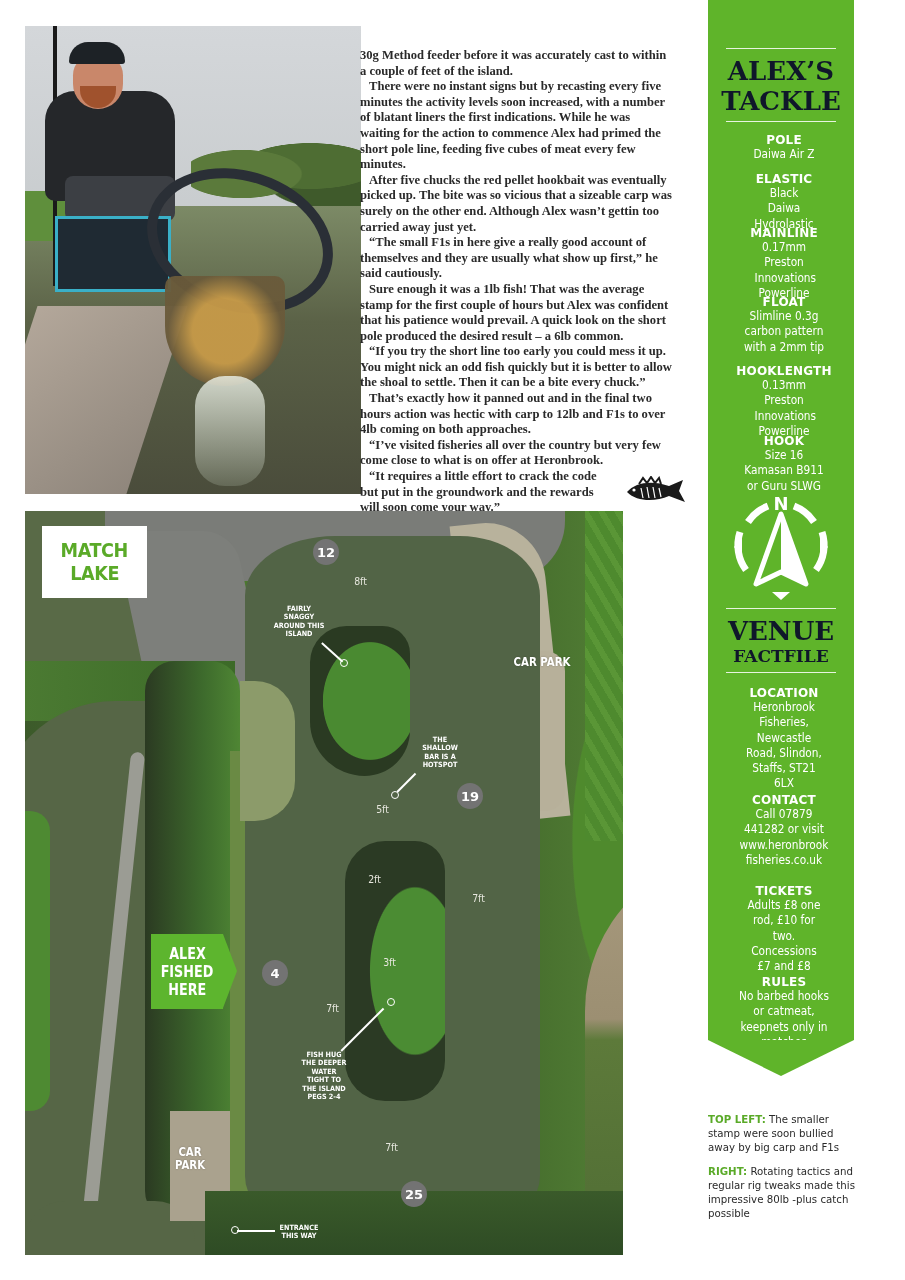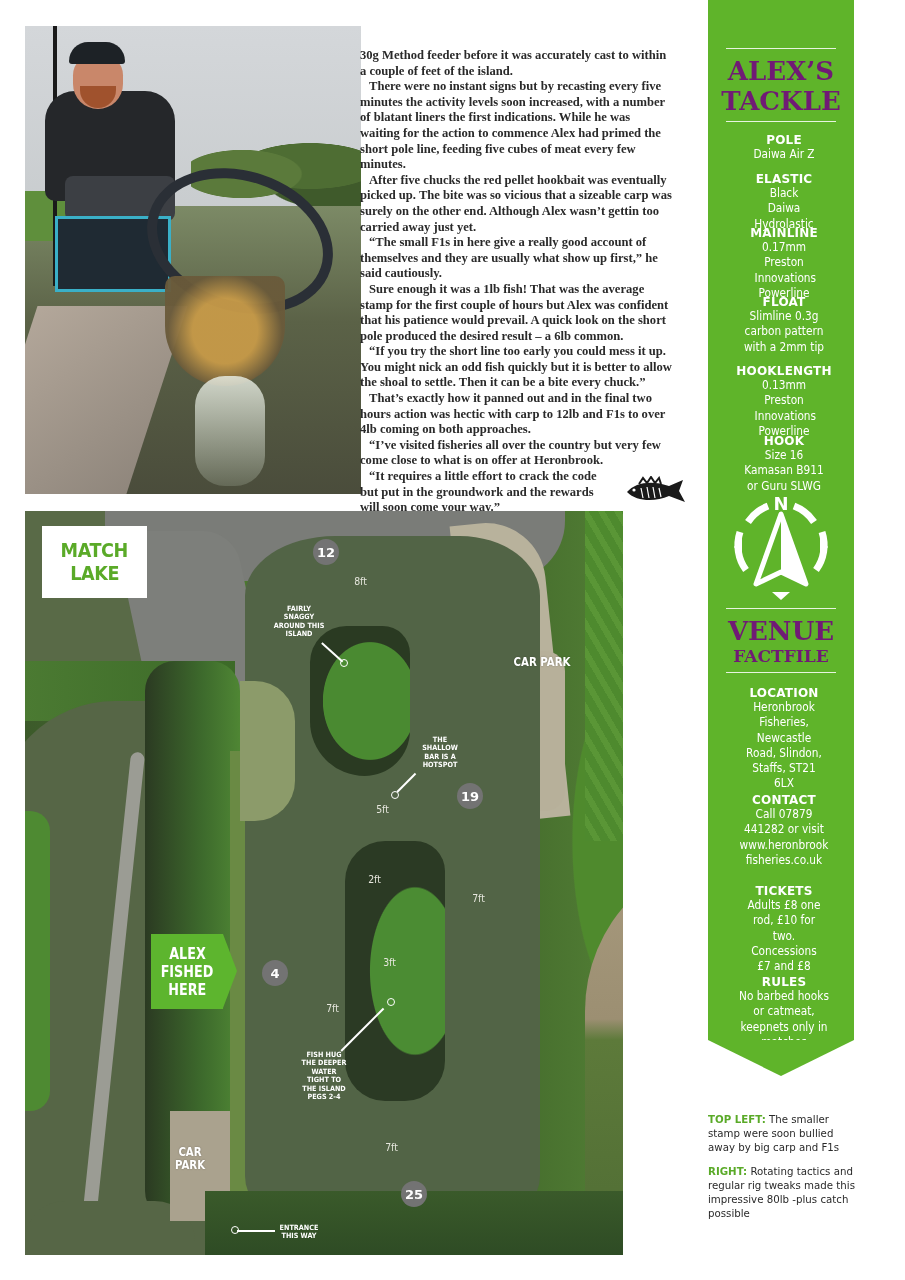--- a/index.html
+++ b/index.html
@@ -70,21 +70,21 @@
   .pointer-dot { position:absolute; width:6px; height:6px; border:1.5px solid #fff; border-radius:50%; background:transparent; }
 
   .alex-tag { position:absolute; left:126px; top:423px; width:72px; height:75px; background:#5db52e; color:#fff; font-family:"DejaVu Sans", sans-serif; font-weight:bold; font-size:15px; line-height:18px; display:flex; flex-direction:column; align-items:center; justify-content:center; }
   .alex-tag::after { content:""; position:absolute; right:-14px; top:0; border-top:37.5px solid transparent; border-bottom:37.5px solid transparent; border-left:14px solid #5db52e; }
   .alex-tag span { transform:scaleX(.85); }
 
   
   .sidebar { position:absolute; left:708px; top:0; width:146px; height:1040px; background:#5fb42a; color:#fff; font-family:"DejaVu Sans", sans-serif; text-align:center; }
   .sidebar-tip { position:absolute; left:708px; top:1040px; width:0; height:0; border-left:73px solid transparent; border-right:73px solid transparent; border-top:36px solid #5fb42a; }
   .rule { position:absolute; left:18px; width:110px; height:1px; background:rgba(255,255,255,.85); }
-  .side-title { position:absolute; left:0; width:146px; font-family:"DejaVu Serif", serif; font-weight:bold; color:#701a75; letter-spacing:0px; }
+  .side-title { position:absolute; left:0; width:146px; font-family:"DejaVu Serif", serif; font-weight:bold; color:#0f172a; letter-spacing:0px; }
   .sect { position:absolute; left:16px; width:120px; }
   .sect .lab { font-weight:bold; font-size:12px; line-height:14px; letter-spacing:.2px; }
   .sect .val { font-size:11.5px; line-height:15.3px; transform:scaleX(.92); display:block; }
   .compass { position:absolute; left:18px; top:492px; width:110px; height:110px; }
 
   
   .captions { position:absolute; left:708px; top:1113px; width:150px; font-family:"DejaVu Sans", sans-serif; font-size:11px; line-height:14px; color:#2a2a2a; }
   .captions p { margin:0 0 10px 0; transform:scaleX(.93); transform-origin:0 0; width:160px; }
   .captions .lead { color:#5aaa28; font-weight:bold; }
 </style>

